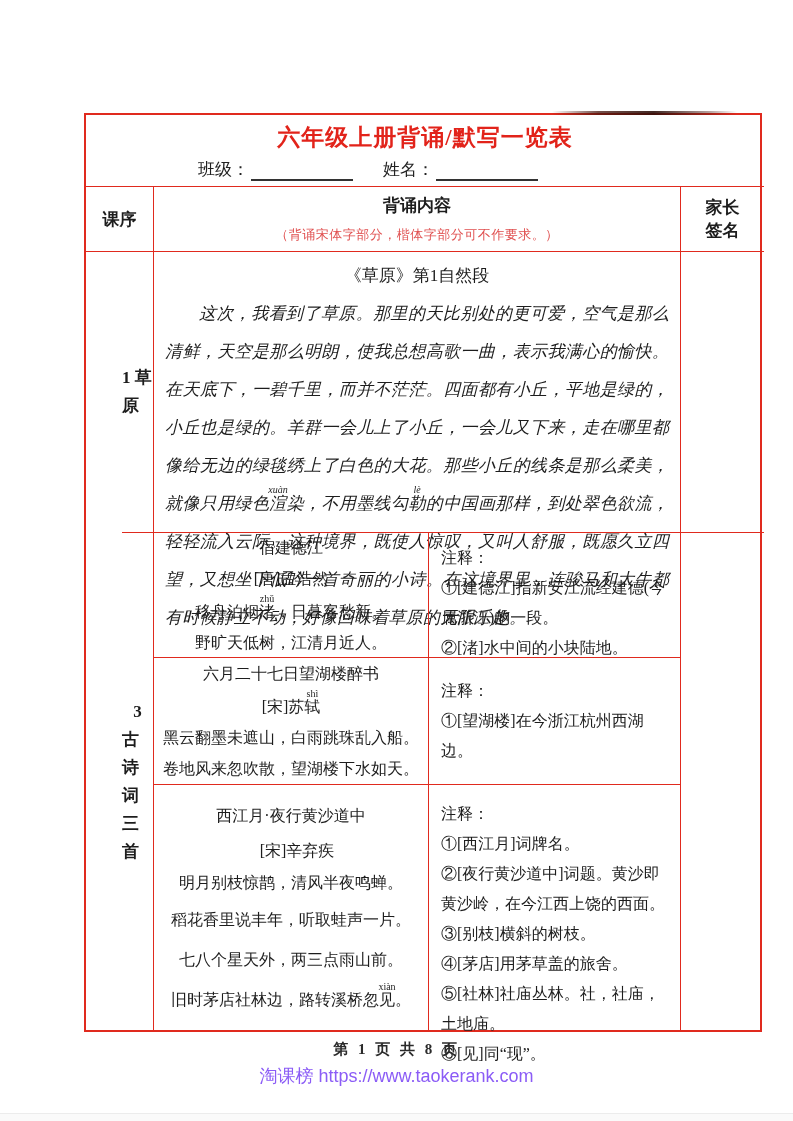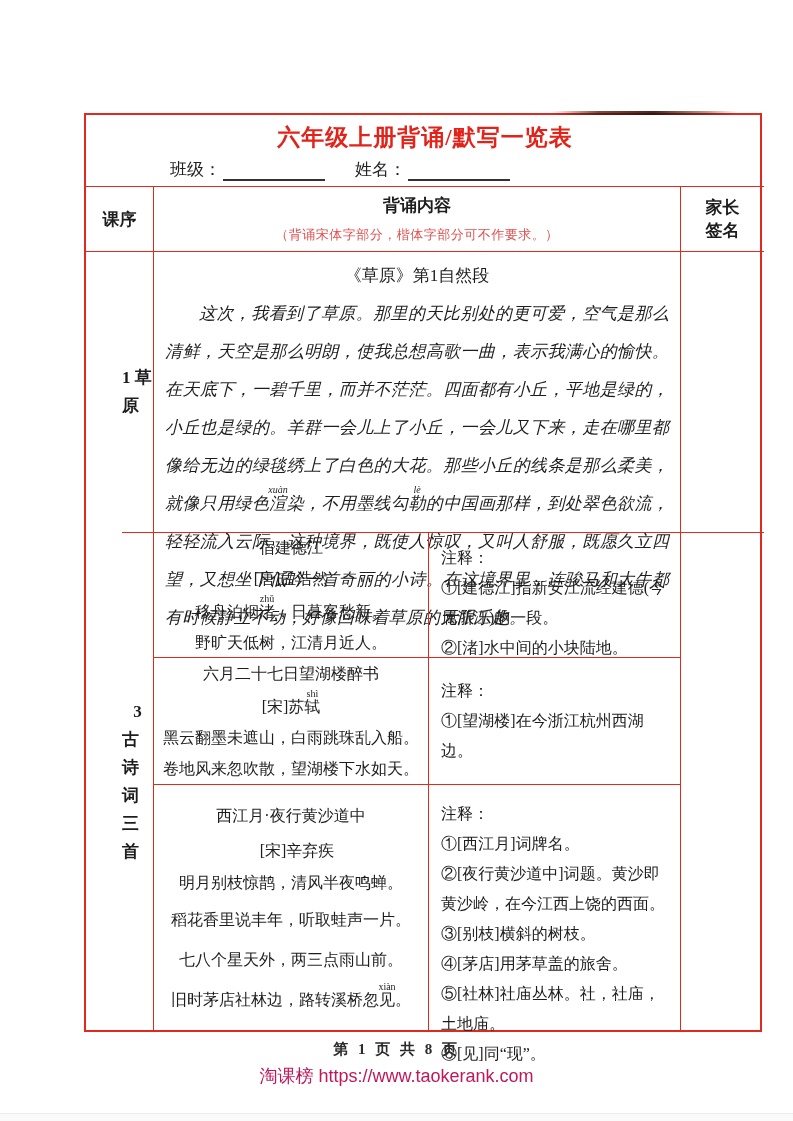--- a/index.html
+++ b/index.html
@@ -19,21 +19,21 @@
     grid-template-rows:72px 65px 281px 125px 127px 245px;
     background:#fff;
   }
   .cell{box-sizing:border-box;min-width:0;min-height:0;}
   .br{border-right:1px solid var(--border-red,#e02a1e);}
   .bb{border-bottom:1px solid var(--border-red,#e02a1e);}
 
   
   .title-band{grid-column:1/5;display:flex;flex-direction:column;justify-content:space-between;padding:7px 0 5px 0;}
   .doc-title{text-align:center;font-weight:bold;font-size:23px;letter-spacing:1px;color:var(--title-red,#e2231a);}
-  .fill-line{padding-left:84px;font-size:17px;color:#222;display:flex;align-items:flex-end;}
+  .fill-line{padding-left:112px;font-size:17px;color:#222;display:flex;align-items:flex-end;}
   .blank{display:inline-block;width:102px;border-bottom:2px solid #333;height:16px;margin:0 2px;}
   .fill-gap{display:inline-block;width:28px;}
 
   
   .hdr{display:flex;flex-direction:column;align-items:center;justify-content:center;font-weight:bold;font-size:17px;}
   .hdr-content{gap:9px;}
   .hdr-note{font-weight:normal;font-size:13px;color:var(--note-red,#e05050);letter-spacing:.5px;}
   .hdr-parent{}
 
   
@@ -57,21 +57,21 @@
 
   
   .scan-streak{
     position:absolute;left:552px;top:111px;width:185px;height:4px;
     background:linear-gradient(90deg,rgba(70,20,12,0) 0%,rgba(70,20,12,.75) 25%,rgba(45,15,10,.9) 55%,rgba(70,20,12,.4) 85%,rgba(70,20,12,0) 100%);
     pointer-events:none;
   }
 
   
   .page-num{position:absolute;left:0;top:1040px;width:100%;text-align:center;font-size:15px;font-weight:bold;letter-spacing:3px;color:#2b2b2b;}
-  .watermark{position:absolute;left:0;top:1064px;width:100%;text-align:center;font-size:18px;color:#be185d;font-family:"Liberation Sans","DejaVu Sans",sans-serif;}
+  .watermark{position:absolute;left:0;top:1064px;width:100%;text-align:center;font-size:18px;color:#8b5cf6;font-family:"Liberation Sans","DejaVu Sans",sans-serif;}
   .bottom-strip{position:absolute;left:0;top:1113px;width:100%;height:8px;background:#fafafa;border-top:1px solid #ececec;}
 </style>
 </head>
 <body>
 
 <div class="page">
 
   <div class="doc-table">
 
     <div class="cell bb title-band">

